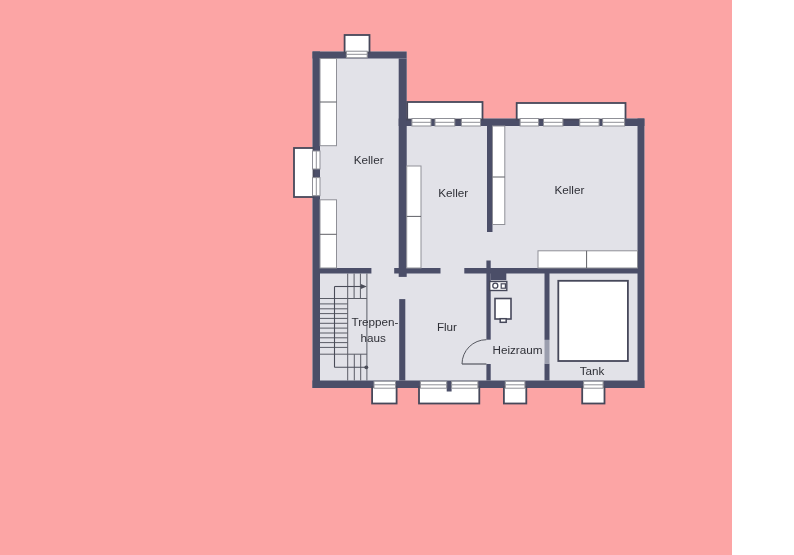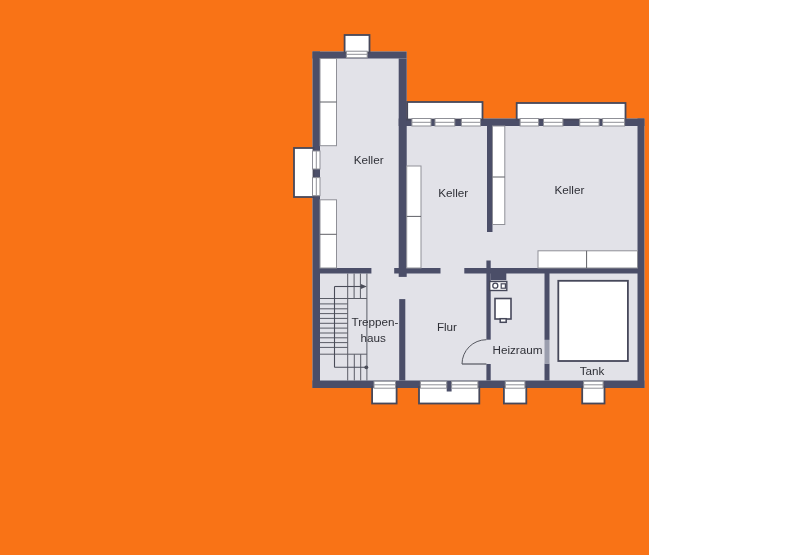--- a/index.html
+++ b/index.html
@@ -1,16 +1,16 @@
 <!DOCTYPE html>
 <html><head>
 <meta charset="utf-8">
 <style>
   html,body{margin:0;padding:0;background:#ffffff;}
-  .page{position:relative;width:649px;height:555px;background:#f97316;overflow:hidden;}
+  .page{position:relative;width:732px;height:555px;background:#fca5a5;overflow:hidden;}
   text{font-family:"Liberation Sans",sans-serif;fill:#2f3037;}
 </style>
 </head>
 <body>
 <div class="page">
 <svg width="794" height="555" viewBox="0 0 794 555">
 
 <polygon points="312.5,51.5 406.7,51.5 406.7,118.5 644.4,118.5 644.4,388 312.5,388" fill="#e2e2e8"></polygon>
 
 <rect x="320" y="58.5" width="78.7" height="209.5" fill="#e2e2e8"></rect>

